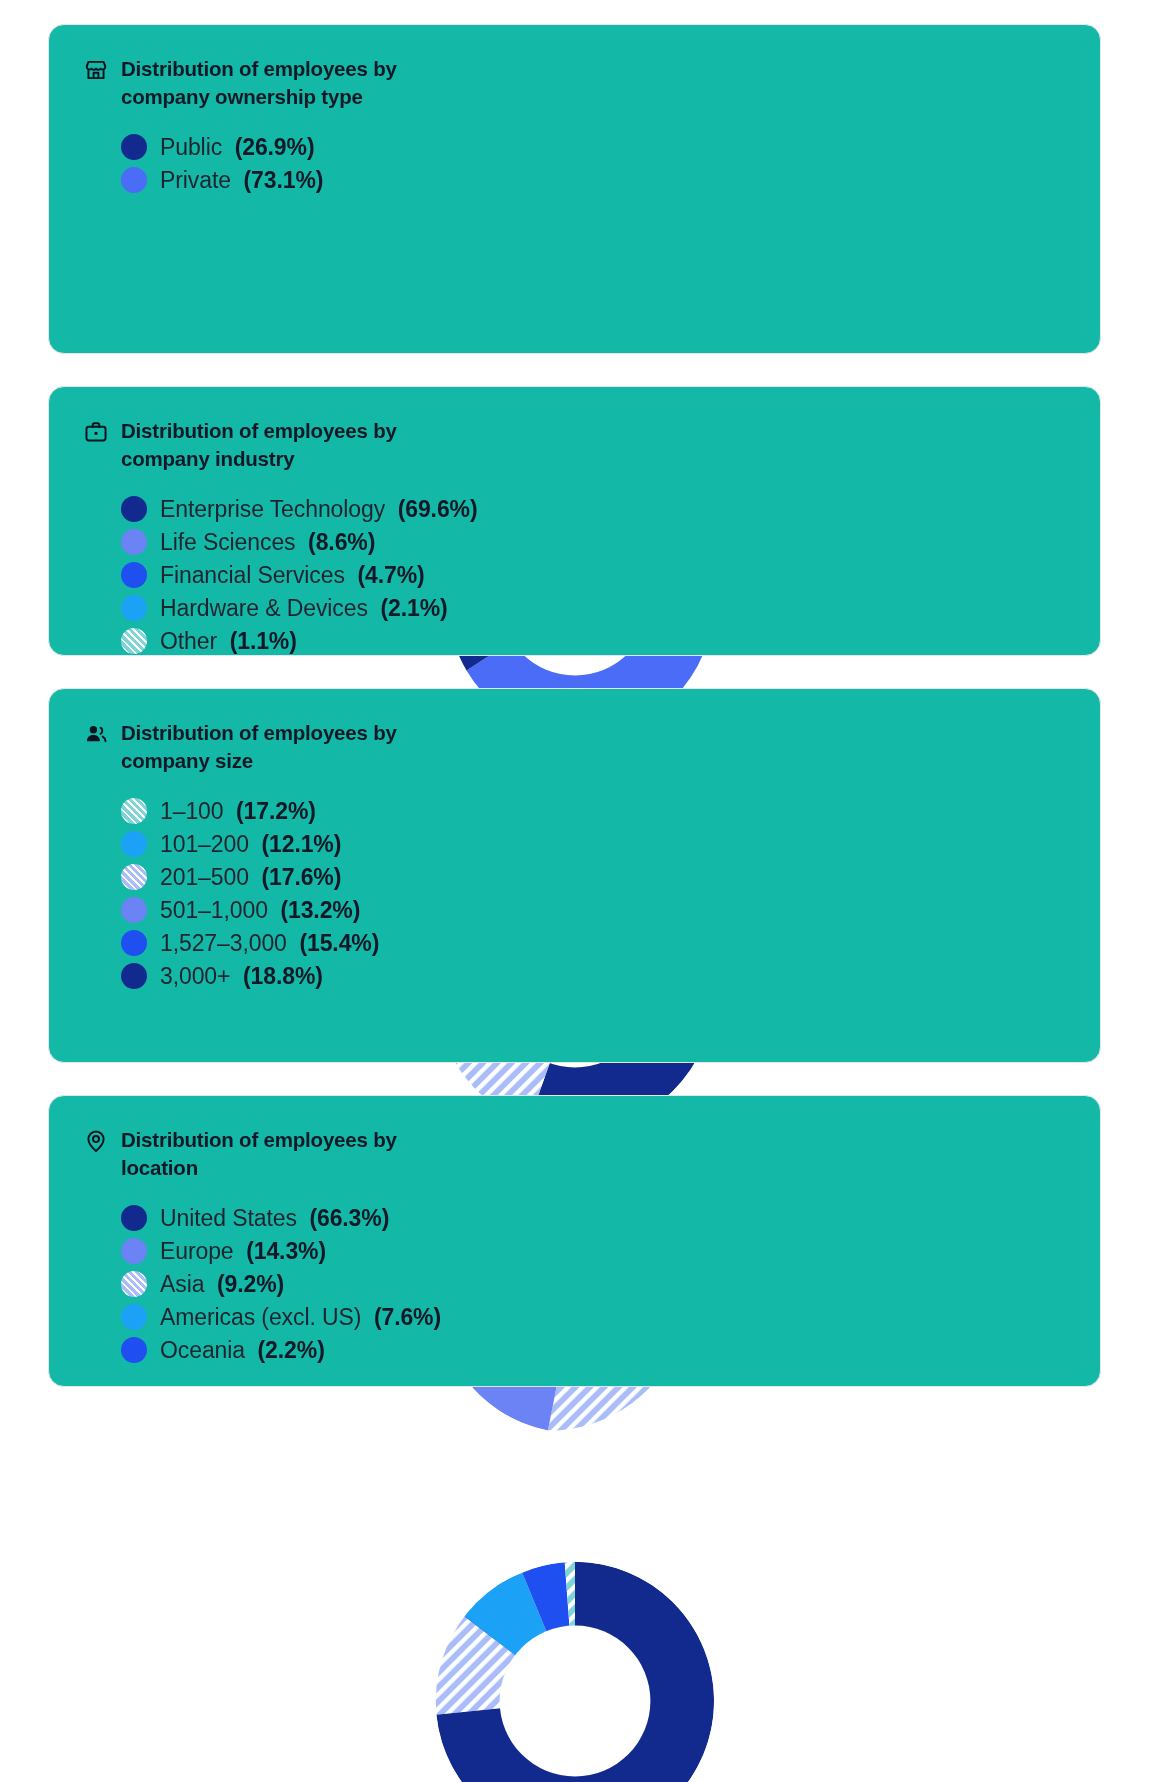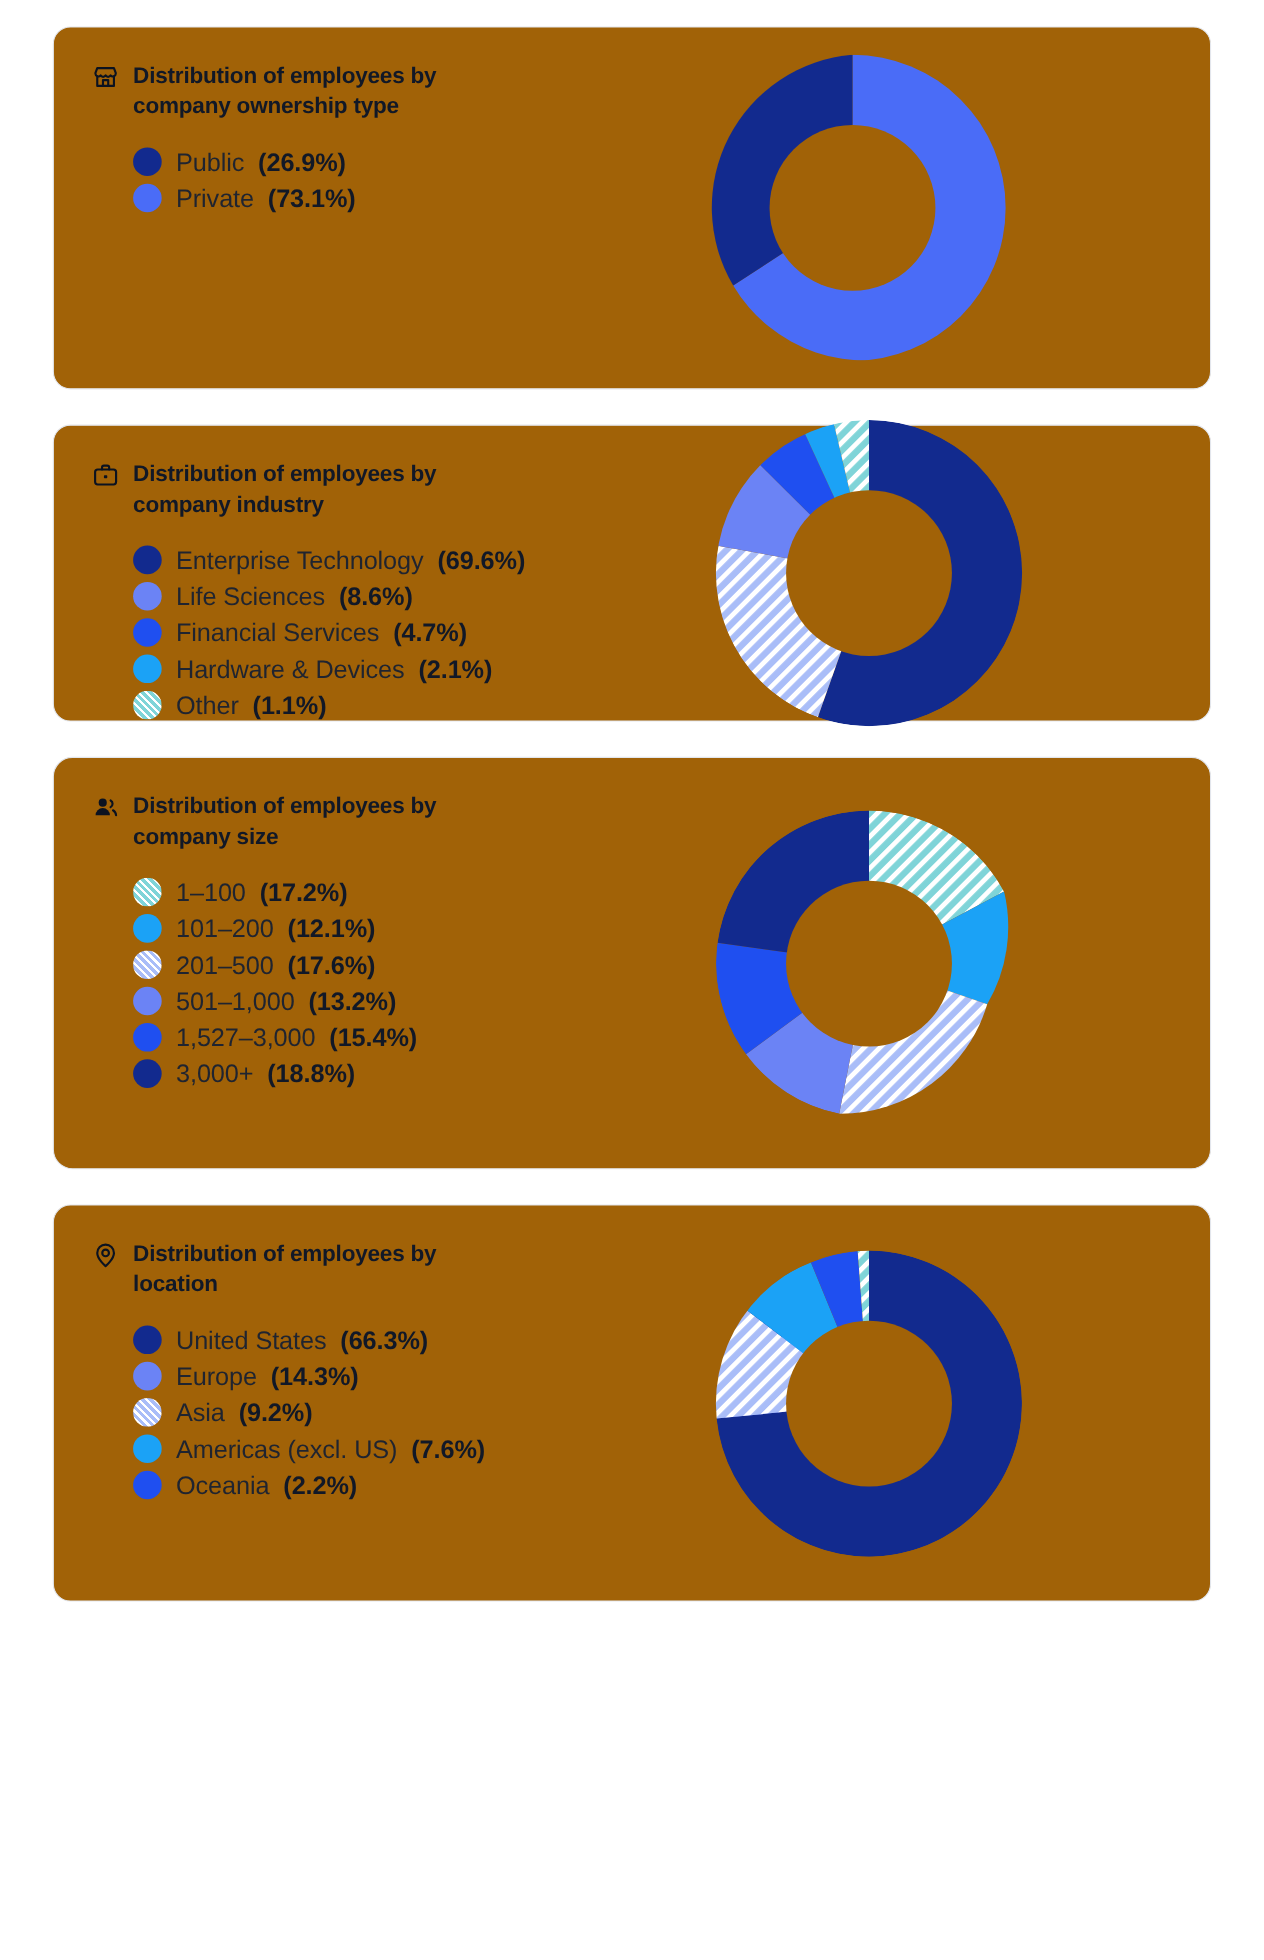--- a/index.html
+++ b/index.html
@@ -17,25 +17,25 @@
     width: 1149px;
     box-sizing: border-box;
     padding: 24px 48px 24px 48px;
     display: flex;
     flex-direction: column;
     gap: 32px;
   }
   .card {
     border: 1.5px solid #e3e6ec;
     border-radius: 16px;
-    background: #a16207;
+    background: #14b8a6;
     box-sizing: border-box;
     position: relative;
     display: flex;
-    flex-direction: row;
+    flex-direction: column;
     align-items: flex-start;
     padding: 30px 34px;
     min-height: 0;
   }
   .card-left {
     flex: 0 0 430px;
     display: flex;
     flex-direction: column;
   }
   .card-head {
@@ -98,22 +98,22 @@
     justify-content: center;
     align-self: center;
   }
   .donut {
     display: block;
   }
   
   .card-ownership .card-left { flex-basis: 400px; }
   .card-ownership { height: 330px; }
   .card-industry { height: 270px; }
-  .card-size { height: 375px; border-radius: 18px; }
-  .card-location { height: 361px; }
+  .card-size { height: 375px; }
+  .card-location { height: 292px; }
 </style>
 </head>
 <body>
 
 <div class="page">
 
   <div class="card card-ownership">
     <div class="card-left">
       <div class="card-head">
         <span class="card-icon">

